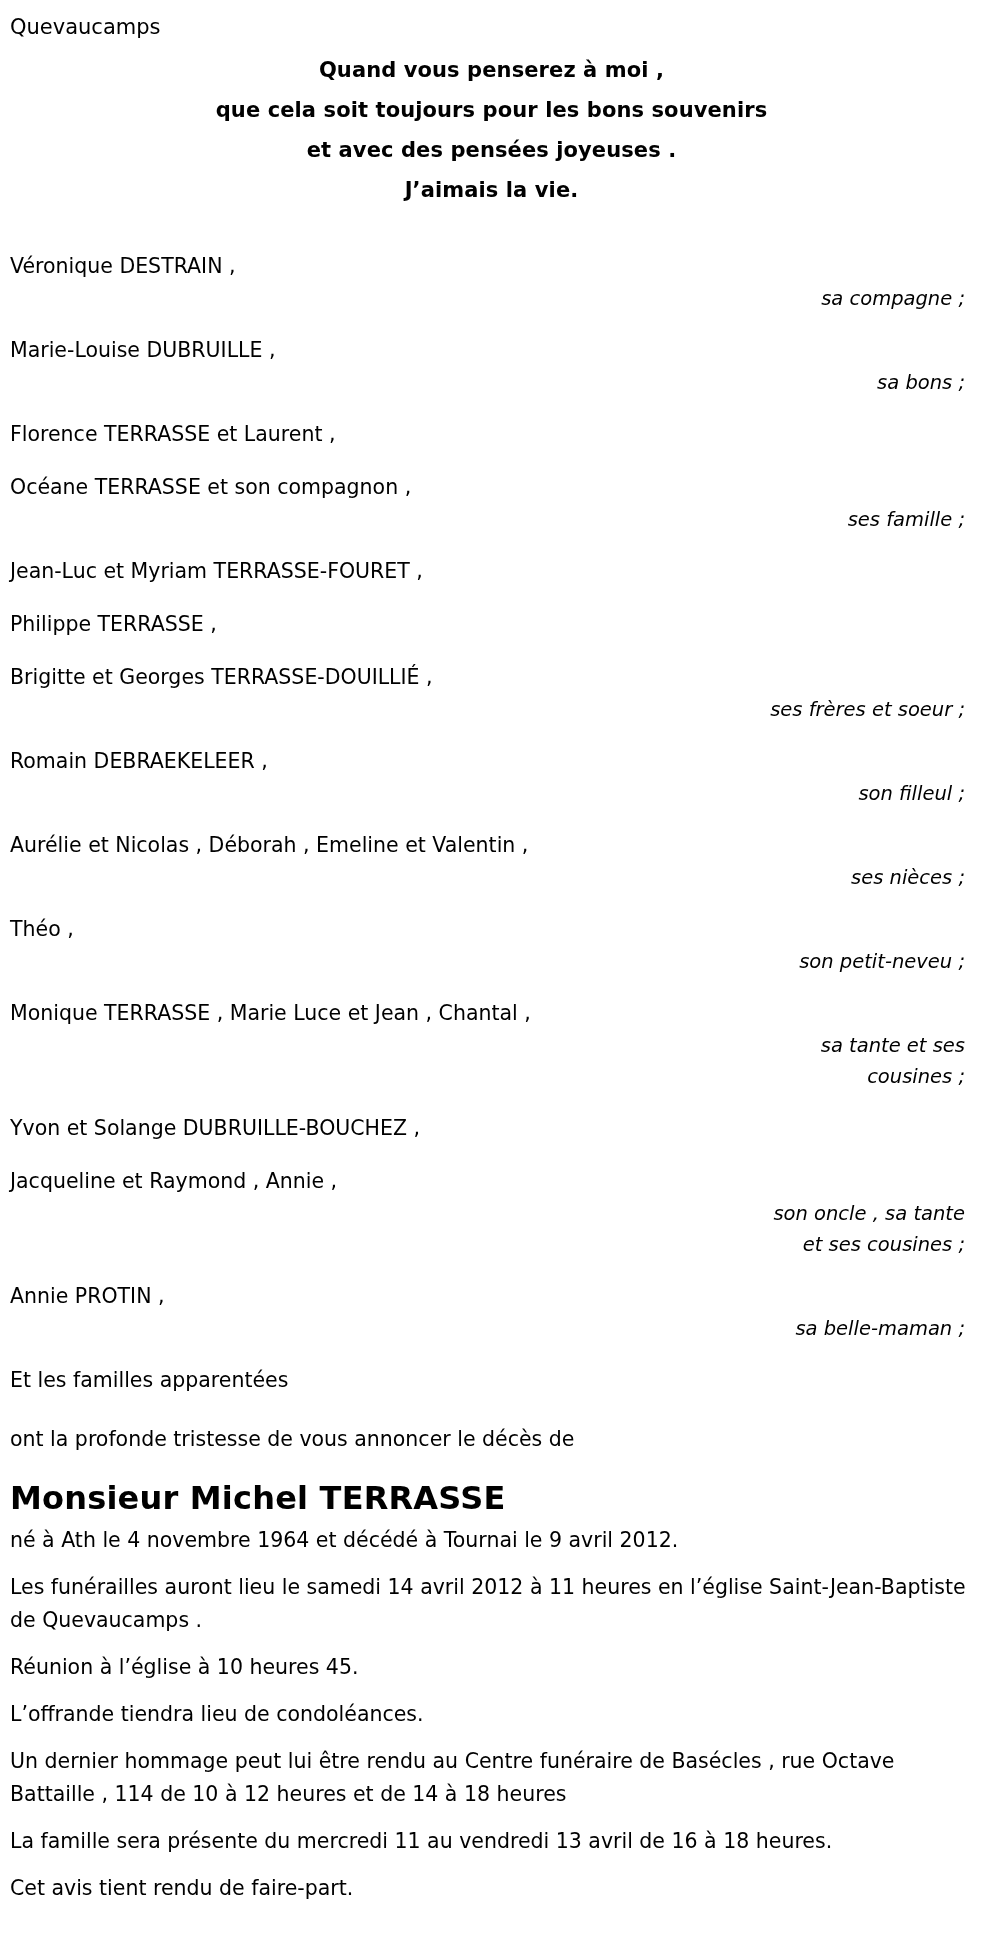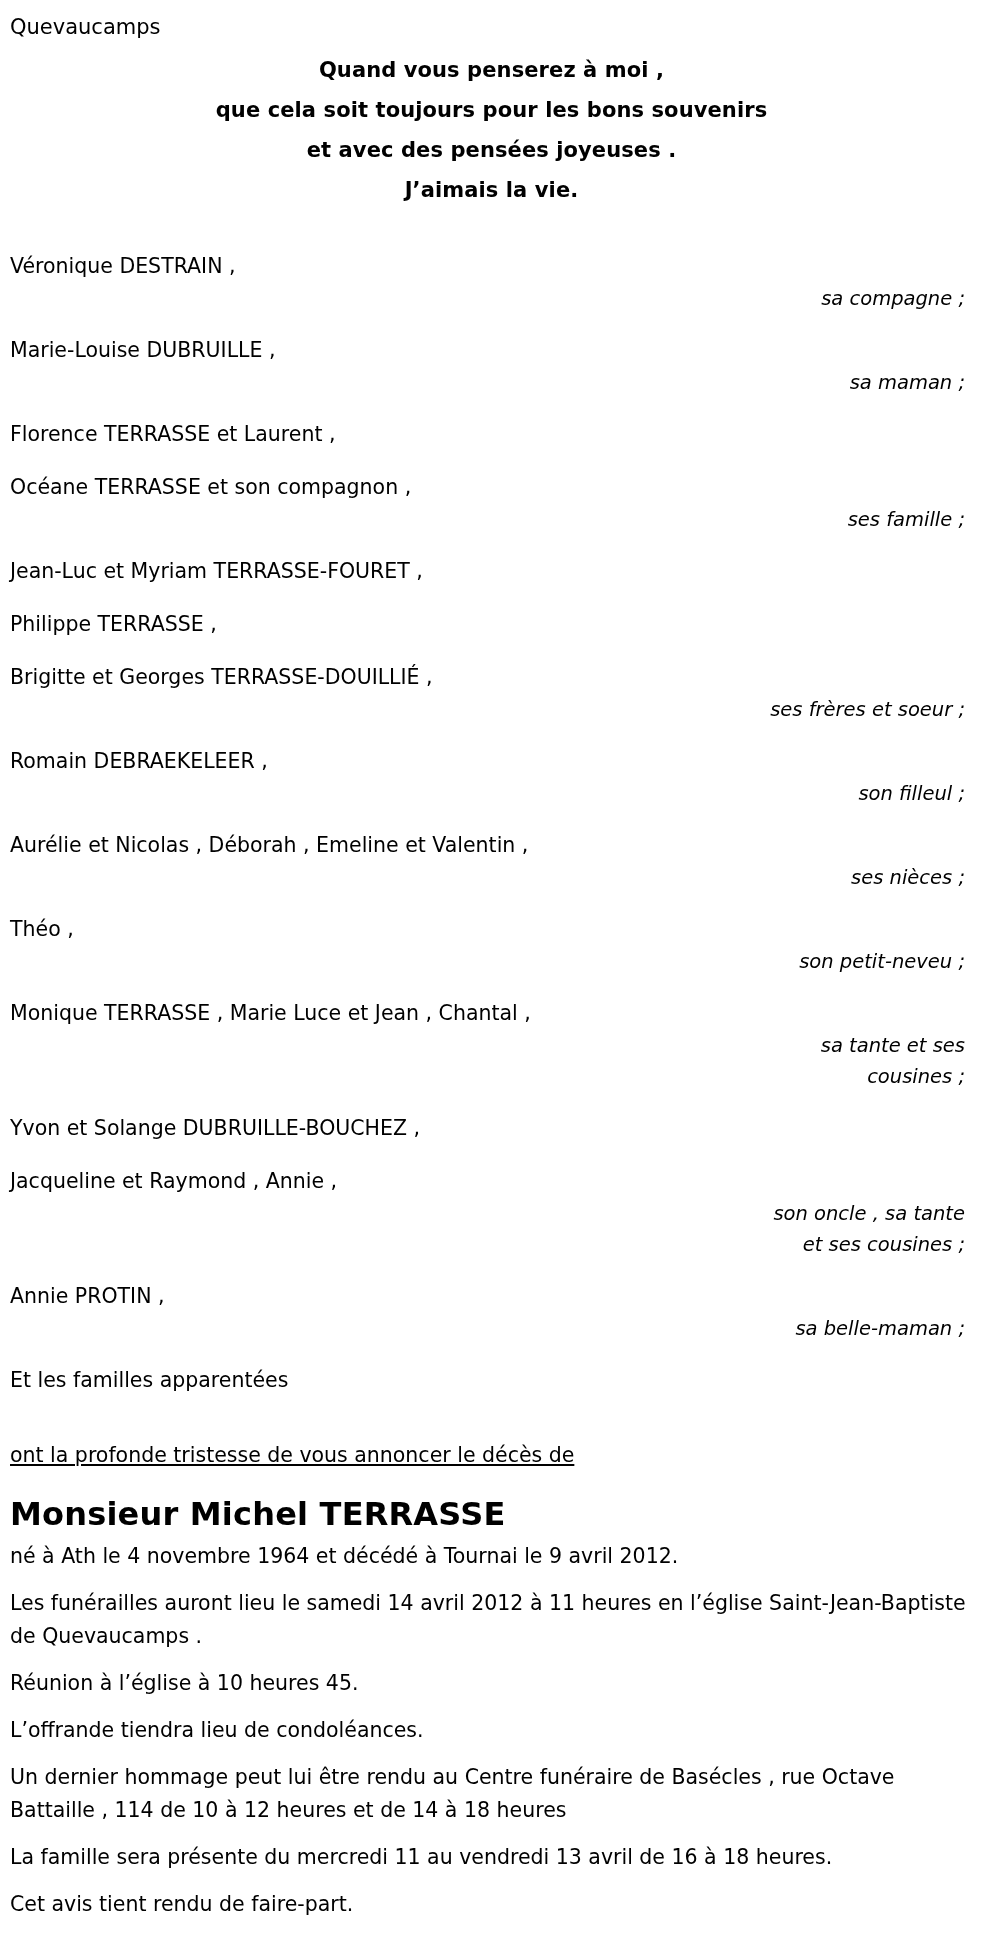--- a/index.html
+++ b/index.html
@@ -69,22 +69,21 @@
     font-weight: 400;
   }
   .family-relation .rel-line {
     display: block;
   }
 
   
   .announce-intro {
     font-size: 20.5px;
     line-height: 33px;
-    margin-top: 42px;
-    text-decoration: underline;
+    margin-top: 26px;
   }
   .deceased-name {
     font-size: 32px;
     font-weight: 700;
     line-height: 52px;
     margin-top: 16px;
     letter-spacing: 0.2px;
   }
 
   
@@ -126,21 +125,21 @@
         </div>
         <div class="family-relation">
           <span class="rel-line">sa compagne ;</span>
         </div>
       </div>
       <div class="family-group">
         <div class="family-names">
           <div class="family-name">Marie-Louise DUBRUILLE ,</div>
         </div>
         <div class="family-relation">
-          <span class="rel-line">sa maman ;</span>
+          <span class="rel-line">sa bons ;</span>
         </div>
       </div>
       <div class="family-group">
         <div class="family-names">
           <div class="family-name">Florence TERRASSE et Laurent ,</div>
           <div class="family-name">Océane TERRASSE et son compagnon ,</div>
         </div>
         <div class="family-relation">
           <span class="rel-line">ses famille ;</span>
         </div>

